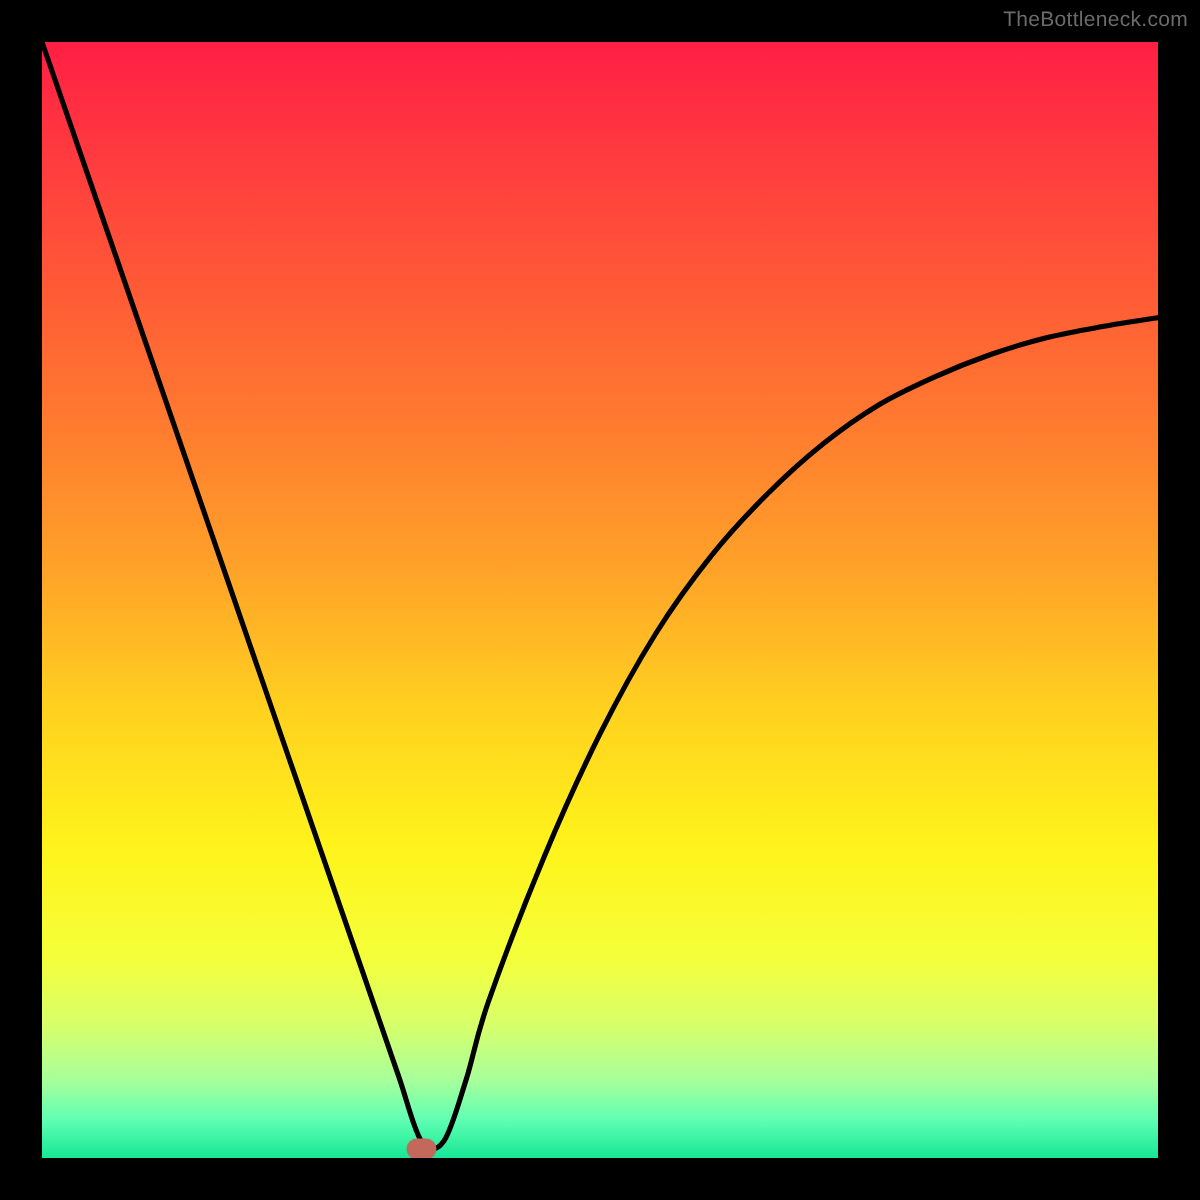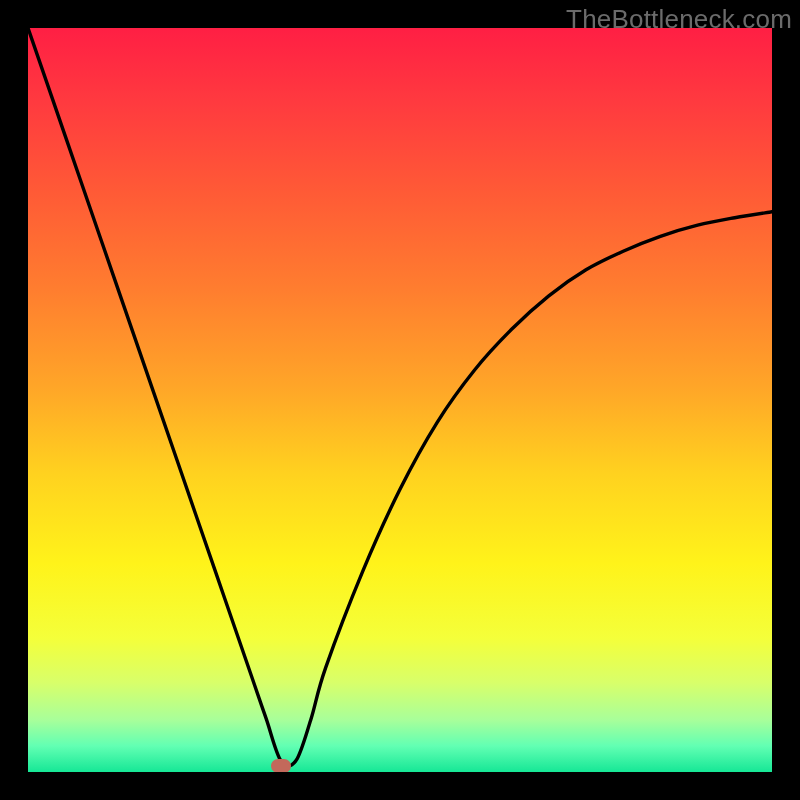--- a/index.html
+++ b/index.html
@@ -33,21 +33,21 @@
     position: absolute;
     inset: 0;
     width: 100%;
     height: 100%;
   }
   .watermark {
     position: absolute;
     top: 4px;
     right: 8px;
     color: #6b6b6b;
-    font-size: 26px;
+    font-size: 14px;
     letter-spacing: 0.2px;
     font-weight: 500;
   }
   .marker {
     position: absolute;
     width: 20px;
     height: 14px;
     border-radius: 7px;
     transform: translate(-50%, -50%);
   }

